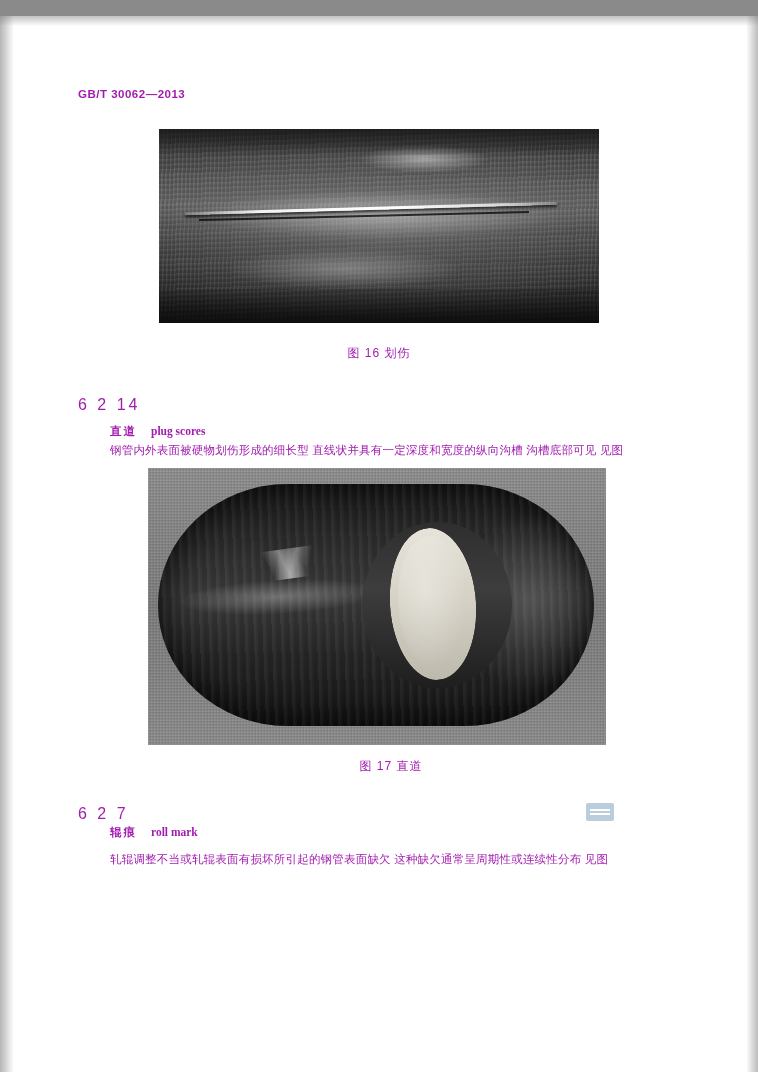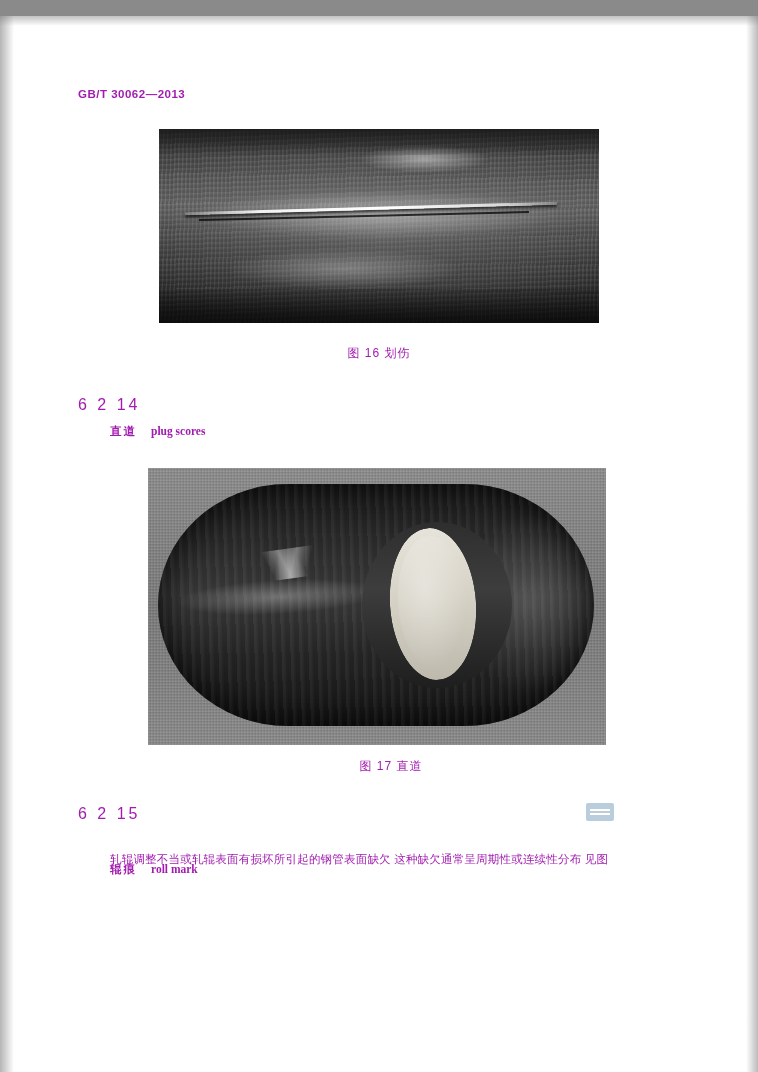--- a/index.html
+++ b/index.html
@@ -124,21 +124,21 @@
     line-height: 20px;
     letter-spacing: 0.2px;
   }
   .para .indent { padding-left: 32px; display: inline; }
 
   #clause-6214 { top: 380px; }
   #term-6214 { top: 408px; }
   #para-6214 { top: 424px; }
 
   #clause-6215 { top: 789px; }
-  #term-6215 { top: 846px; }
+  #term-6215 { top: 809px; }
   #para-6215 { top: 833px; }
 
   
   .fig17-wrap {
     position: absolute;
     left: 148px;
     top: 452px;
     width: 458px;
     height: 277px;
     background: #7e7e7e;
@@ -293,37 +293,40 @@
     <div class="fig16-scratch2"></div>
     <div class="fig16-scratch"></div>
     <div class="fig16-dark-top"></div>
     <div class="fig16-dark-bottom"></div>
   </div>
   <div class="fig-caption" id="fig16-caption">图 16   划伤</div>
 
   <div class="clause-num" id="clause-6214">6 2 14</div>
   <div class="term-line" id="term-6214">
     <span class="cn">直道</span><span class="en">plug scores</span>
+  </div>
+  <div class="para" id="para-6214">
+    <span class="indent">钢管内外表面被硬物划伤形成的细长型 直线状并具有一定深度和宽度的纵向沟槽 沟槽底部可见 见图</span>
   </div>
 
   <div class="fig17-wrap">
     <div class="fig17-bg"></div>
     <div class="fig17-tube">
       <div class="fig17-streaks"></div>
       <div class="fig17-hl"></div>
       <div class="fig17-hl2"></div>
       <div class="fig17-mark"></div>
       <div class="fig17-bore"></div>
       <div class="fig17-lens"></div>
       <div class="fig17-lens2"></div>
     </div>
   </div>
   <div class="fig-caption" id="fig17-caption">图 17   直道</div>
 
-  <div class="clause-num" id="clause-6215">6 2 15</div>
+  <div class="clause-num" id="clause-6215">6 2 7</div>
   <div class="term-line" id="term-6215">
     <span class="cn">辊痕</span><span class="en">roll mark</span>
   </div>
   <div class="para" id="para-6215">
     <span class="indent">轧辊调整不当或轧辊表面有损坏所引起的钢管表面缺欠 这种缺欠通常呈周期性或连续性分布 见图</span>
   </div>
 
   <div class="scan-mark">
     <span></span>
     <span></span>

